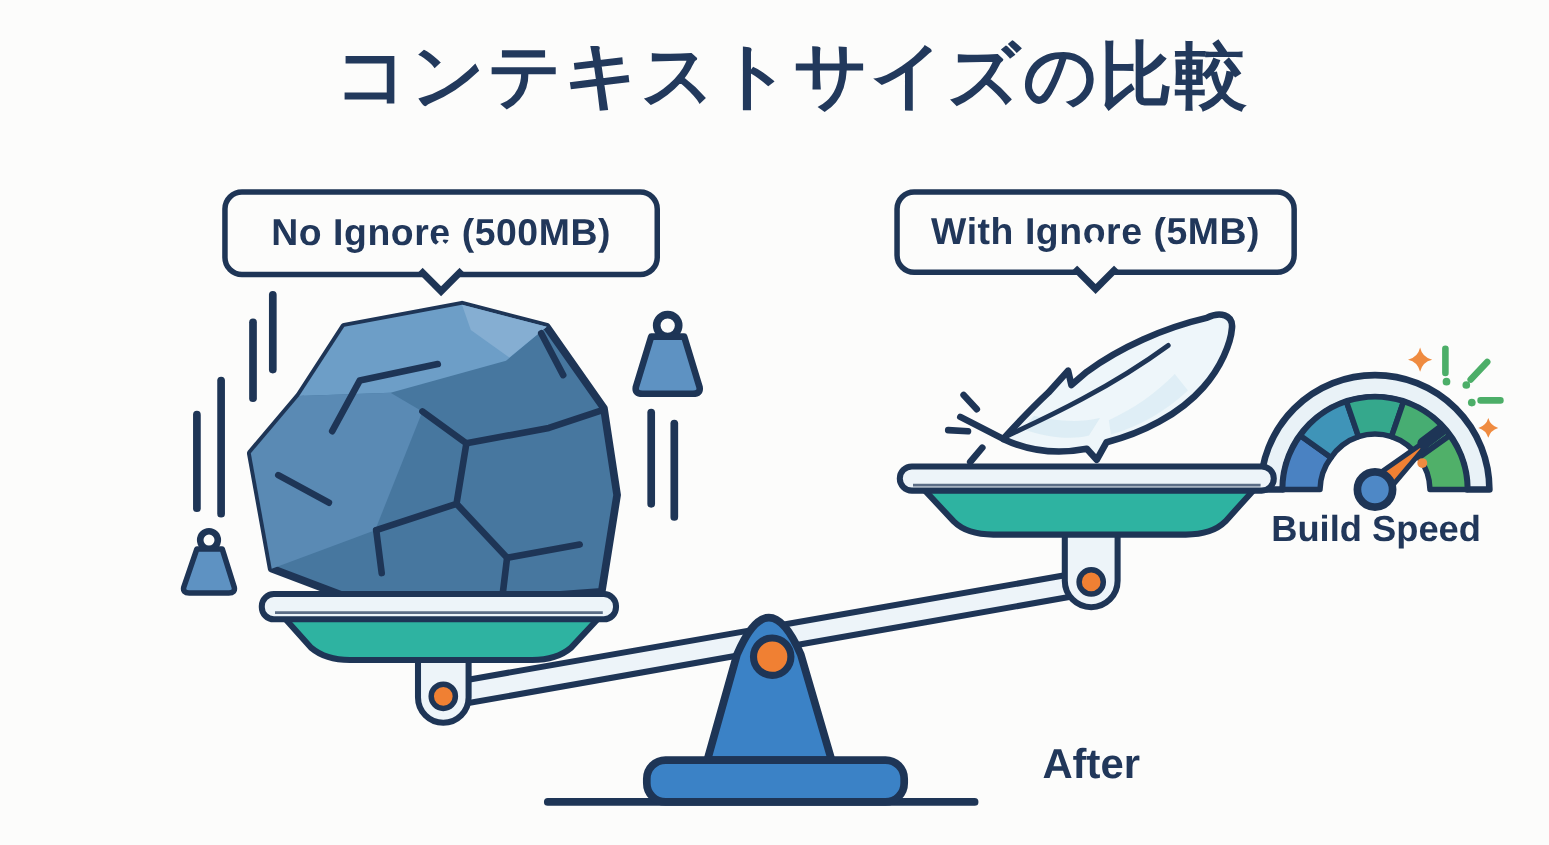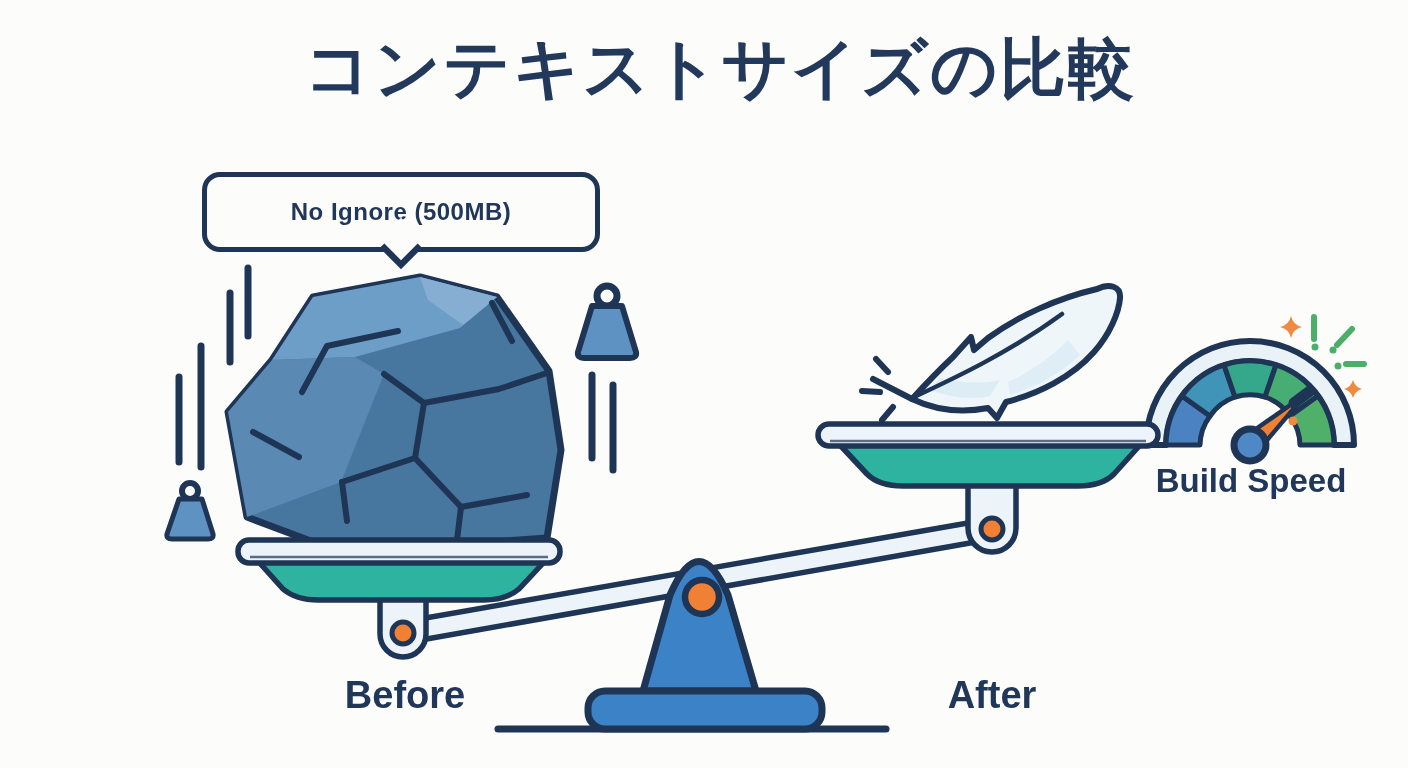--- a/index.html
+++ b/index.html
@@ -3,21 +3,21 @@
 <meta charset="utf-8">
 <style>
   html,body{margin:0;padding:0;background:#fcfcfb;}
   #canvas{position:relative;width:1408px;height:768px;background:#fcfcfb;overflow:hidden;
           font-family:"Liberation Sans", sans-serif;color:#21375a;}
   .abs{position:absolute;}
   #title{top:24px;left:16px;width:1408px;text-align:center;font-size:66px;font-weight:800;
          letter-spacing:2px;color:#22395c;font-family:"DejaVu Sans",sans-serif;}
   .bubble{background:#fcfcfb;border:5px solid #1e3556;border-radius:18px;
           display:flex;align-items:center;justify-content:center;
-          font-size:24px;font-weight:600;color:#21375a;letter-spacing:.5px;}
+          font-size:34px;font-weight:600;color:#21375a;letter-spacing:.5px;}
   .bubble::before{content:"";position:absolute;left:calc(50% - 15px);bottom:-7px;width:30px;height:30px;
           background:#fcfcfb;transform:rotate(45deg);z-index:2;}
   .bubble::after{content:"";position:absolute;left:calc(50% - 15px);bottom:-16px;width:30px;height:30px;
           background:#1e3556;transform:rotate(45deg);z-index:1;}
   #bubble-left{left:202px;top:172px;width:388px;height:70px;}
   #bubble-right{left:813px;top:172px;width:356px;height:68px;}
   .caption{font-size:38px;font-weight:600;color:#21375a;text-align:center;}
   #caption-before{left:330px;top:674px;width:150px;}
   #caption-after{left:917px;top:674px;width:150px;}
   #gauge-label{left:1148px;top:462px;width:206px;text-align:center;font-size:33px;font-weight:600;color:#21375a;}
@@ -141,17 +141,19 @@
       <path d="M 1353 380 Q 1355 387 1362 389 Q 1355 391 1353 398 Q 1351 391 1344 389 Q 1351 387 1353 380 Z" fill="#ef8b40"></path>
       <circle cx="1293" cy="421" r="4.5" fill="#ef8b40"></circle>
     </g>
   </svg>
 
   <div id="title" class="abs">コンテキストサイズの比較</div>
 
   <div id="bubble-left" class="abs bubble">
     <span>No Ignore (500MB)</span>
   </div>
+  <div id="bubble-right" class="abs bubble">
+    <span>With Ignore (5MB)</span>
+  </div>
 
-  <div id="caption-before" class="abs caption">Before</div>
   <div id="gauge-label" class="abs">Build Speed</div>
   <div id="caption-after" class="abs caption">After</div>
 </div>
 
 </body></html>

